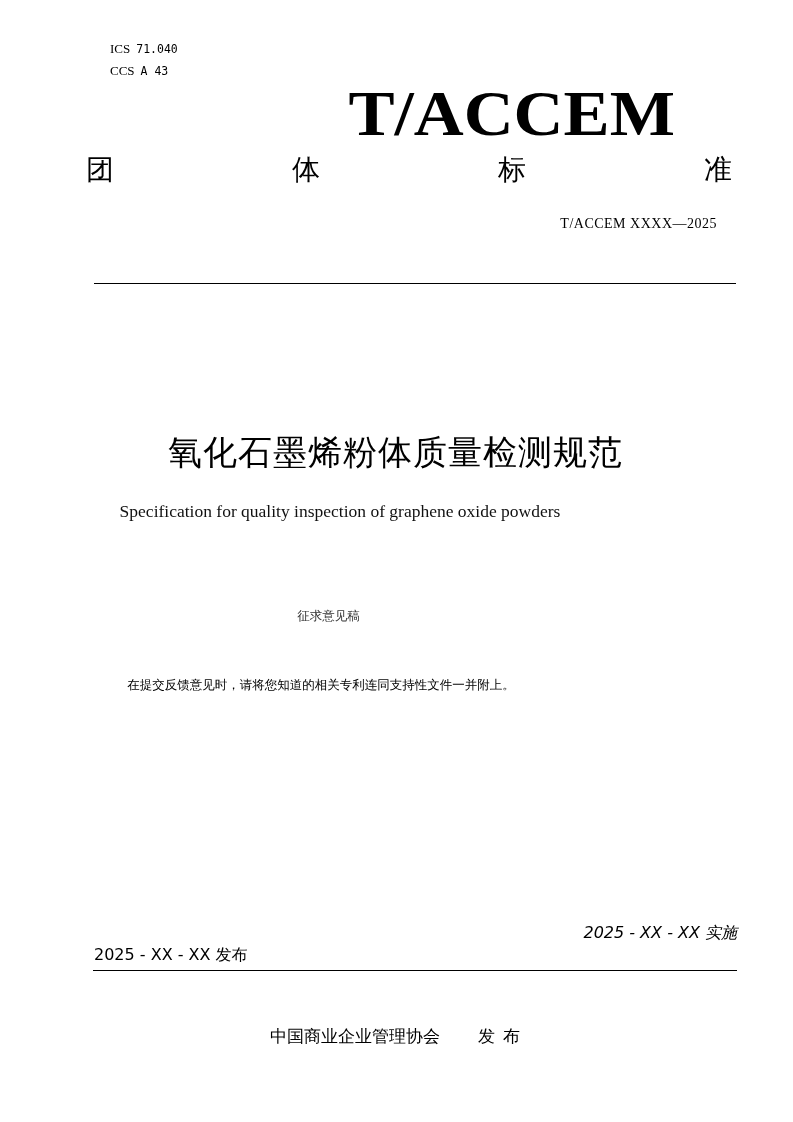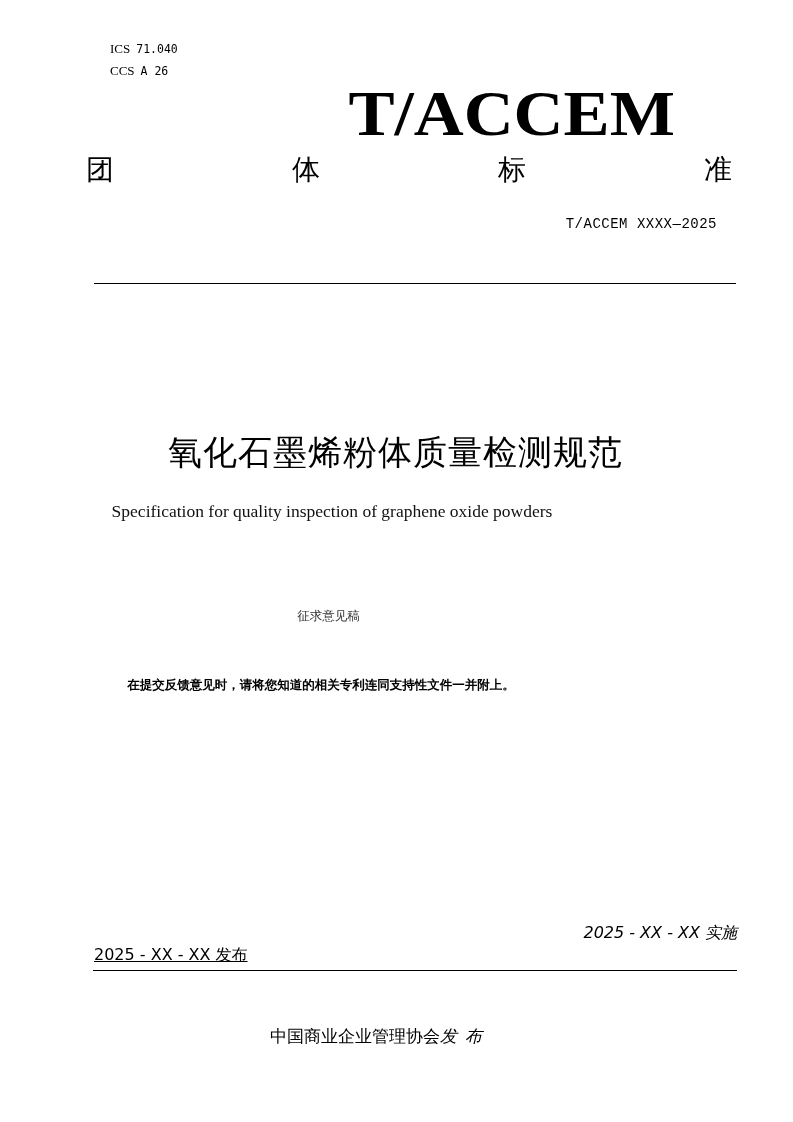--- a/index.html
+++ b/index.html
@@ -4,42 +4,42 @@
   <style>
     html, body { margin: 0; padding: 0; background: #ffffff; }
     body { width: 793px; height: 1122px; position: relative; overflow: hidden; color: #000; font-family: "DejaVu Sans", sans-serif; }
     .abs { position: absolute; white-space: nowrap; }
     .codes { left: 91px; top: 38px; font-size: 12px; line-height: 21px; margin-left: 19px; }
     .codes .lbl { font-family: "Liberation Serif", serif; font-size: 13px; }
     .codes .val { font-family: "DejaVu Sans Mono", monospace; font-size: 11.5px; margin-left: 6px; }
     .brand { left: 300px; top: 78px; width: 392px; font-family: "Liberation Serif", serif; font-weight: bold; font-size: 64px; line-height: 72px; letter-spacing: 0px; text-align: center; transform: scaleX(1.08); transform-origin: left top; }
     .std-type { left: 86px; top: 152px; width: 646px; display: flex; justify-content: space-between; font-size: 28px; line-height: 36px; }
     .std-type span { display: inline-block; }
-    .std-no { right: 76px; top: 216px; font-family: Liberation Mono, monospace; font-size: 14px; letter-spacing: 0.5px; }
+    .std-no { right: 76px; top: 216px; font-family: Liberation Serif, serif; font-size: 14px; letter-spacing: 0.5px; }
     .rule { position: absolute; height: 0; border-top: 1.3px solid #000; }
     .rule-top { left: 94px; top: 283px; width: 642px; }
     .rule-bottom { left: 93px; top: 970px; width: 644px; }
     .title-cn { left: 0; width: 791px; top: 430px; text-align: center; font-size: 34px; line-height: 44px; letter-spacing: 1px; }
-    .title-en { left: 0; width: 664px; top: 499px; text-align: center; font-family: "Liberation Serif", serif; font-size: 17.5px; line-height: 24px; color: #111; }
+    .title-en { left: 0; width: 664px; top: 499px; text-align: center; font-family: "Liberation Serif", serif; font-size: 17.5px; line-height: 24px; color: #111; padding-left: 8px; }
     .draft { left: 0; width: 657px; top: 608px; text-align: center; font-family: "DejaVu Serif", serif; font-size: 12.5px; color: #333; }
-    .notice { left: 0; width: 642px; top: 677px; text-align: center; font-size: 12.5px; font-weight: bold; }
-    .date-left { left: 94px; top: 945px; font-size: 16px; text-decoration: underline; }
+    .notice { left: 0; width: 642px; top: 677px; text-align: center; font-size: 12.5px; font-weight: normal; }
+    .date-left { left: 94px; top: 945px; font-size: 16px; }
     .date-right { right: 56px; top: 923px; font-size: 16px; font-style: italic; }
     .publisher { left: 270px; top: 1025px; font-size: 17px; }
-    .publisher .act { letter-spacing: 8px; font-style: italic; }
+    .publisher .act { margin-left: 38px; letter-spacing: 8px; }
   </style>
 </head>
 <body>
 
 <div class="abs codes">
   <div>
     <span class="lbl">ICS</span><span class="val">71.040</span>
   </div>
   <div>
-    <span class="lbl">CCS</span><span class="val">A 26</span>
+    <span class="lbl">CCS</span><span class="val">A 43</span>
   </div>
 </div>
 
 <div class="abs brand">T/ACCEM</div>
 
 <div class="abs std-type">
   <span>团</span>
   <span>体</span>
   <span>标</span>
   <span>准</span>

